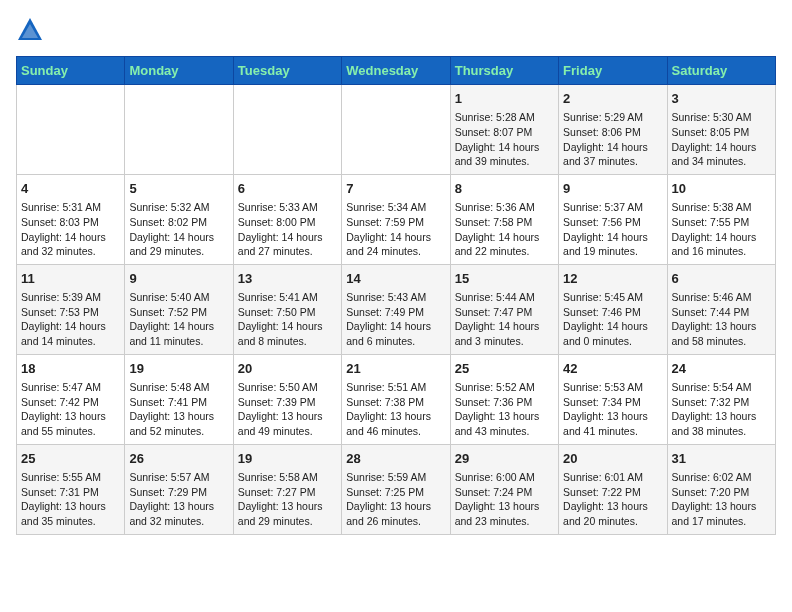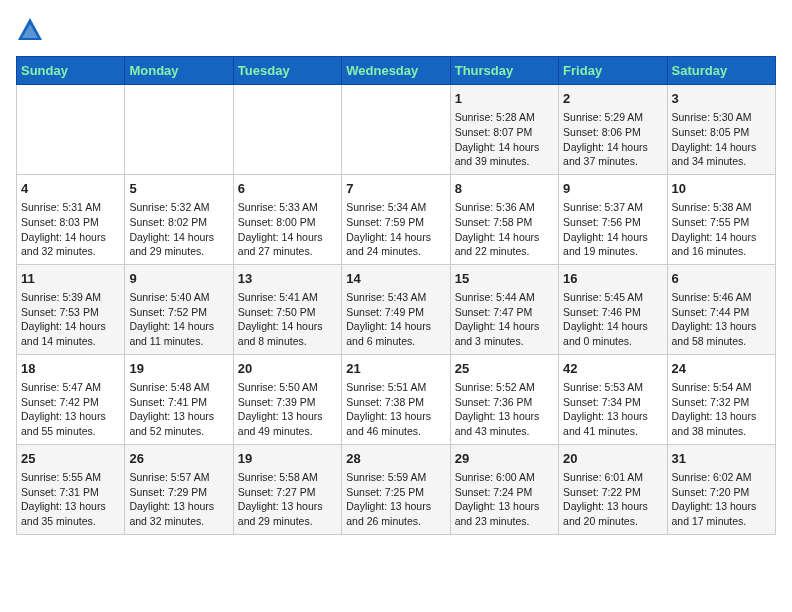--- a/index.html
+++ b/index.html
@@ -139,21 +139,21 @@
         <td><span class="day-number">8</span><span>Sunrise: 5:36 AM<br>Sunset: 7:58 PM<br>Daylight: 14 hours and 22 minutes.</span></td>
         <td><span class="day-number">9</span><span>Sunrise: 5:37 AM<br>Sunset: 7:56 PM<br>Daylight: 14 hours and 19 minutes.</span></td>
         <td><span class="day-number">10</span><span>Sunrise: 5:38 AM<br>Sunset: 7:55 PM<br>Daylight: 14 hours and 16 minutes.</span></td>
       </tr>
       <tr>
         <td><span class="day-number">11</span><span>Sunrise: 5:39 AM<br>Sunset: 7:53 PM<br>Daylight: 14 hours and 14 minutes.</span></td>
         <td><span class="day-number">9</span><span>Sunrise: 5:40 AM<br>Sunset: 7:52 PM<br>Daylight: 14 hours and 11 minutes.</span></td>
         <td><span class="day-number">13</span><span>Sunrise: 5:41 AM<br>Sunset: 7:50 PM<br>Daylight: 14 hours and 8 minutes.</span></td>
         <td><span class="day-number">14</span><span>Sunrise: 5:43 AM<br>Sunset: 7:49 PM<br>Daylight: 14 hours and 6 minutes.</span></td>
         <td><span class="day-number">15</span><span>Sunrise: 5:44 AM<br>Sunset: 7:47 PM<br>Daylight: 14 hours and 3 minutes.</span></td>
-        <td><span class="day-number">16</span><span>Sunrise: 5:45 AM<br>Sunset: 7:46 PM<br>Daylight: 14 hours and 0 minutes.</span></td>
+        <td><span class="day-number">12</span><span>Sunrise: 5:45 AM<br>Sunset: 7:46 PM<br>Daylight: 14 hours and 0 minutes.</span></td>
         <td><span class="day-number">6</span><span>Sunrise: 5:46 AM<br>Sunset: 7:44 PM<br>Daylight: 13 hours and 58 minutes.</span></td>
       </tr>
       <tr>
         <td><span class="day-number">18</span><span>Sunrise: 5:47 AM<br>Sunset: 7:42 PM<br>Daylight: 13 hours and 55 minutes.</span></td>
         <td><span class="day-number">19</span><span>Sunrise: 5:48 AM<br>Sunset: 7:41 PM<br>Daylight: 13 hours and 52 minutes.</span></td>
         <td><span class="day-number">20</span><span>Sunrise: 5:50 AM<br>Sunset: 7:39 PM<br>Daylight: 13 hours and 49 minutes.</span></td>
         <td><span class="day-number">21</span><span>Sunrise: 5:51 AM<br>Sunset: 7:38 PM<br>Daylight: 13 hours and 46 minutes.</span></td>
         <td><span class="day-number">25</span><span>Sunrise: 5:52 AM<br>Sunset: 7:36 PM<br>Daylight: 13 hours and 43 minutes.</span></td>
         <td><span class="day-number">42</span><span>Sunrise: 5:53 AM<br>Sunset: 7:34 PM<br>Daylight: 13 hours and 41 minutes.</span></td>
         <td><span class="day-number">24</span><span>Sunrise: 5:54 AM<br>Sunset: 7:32 PM<br>Daylight: 13 hours and 38 minutes.</span></td>

